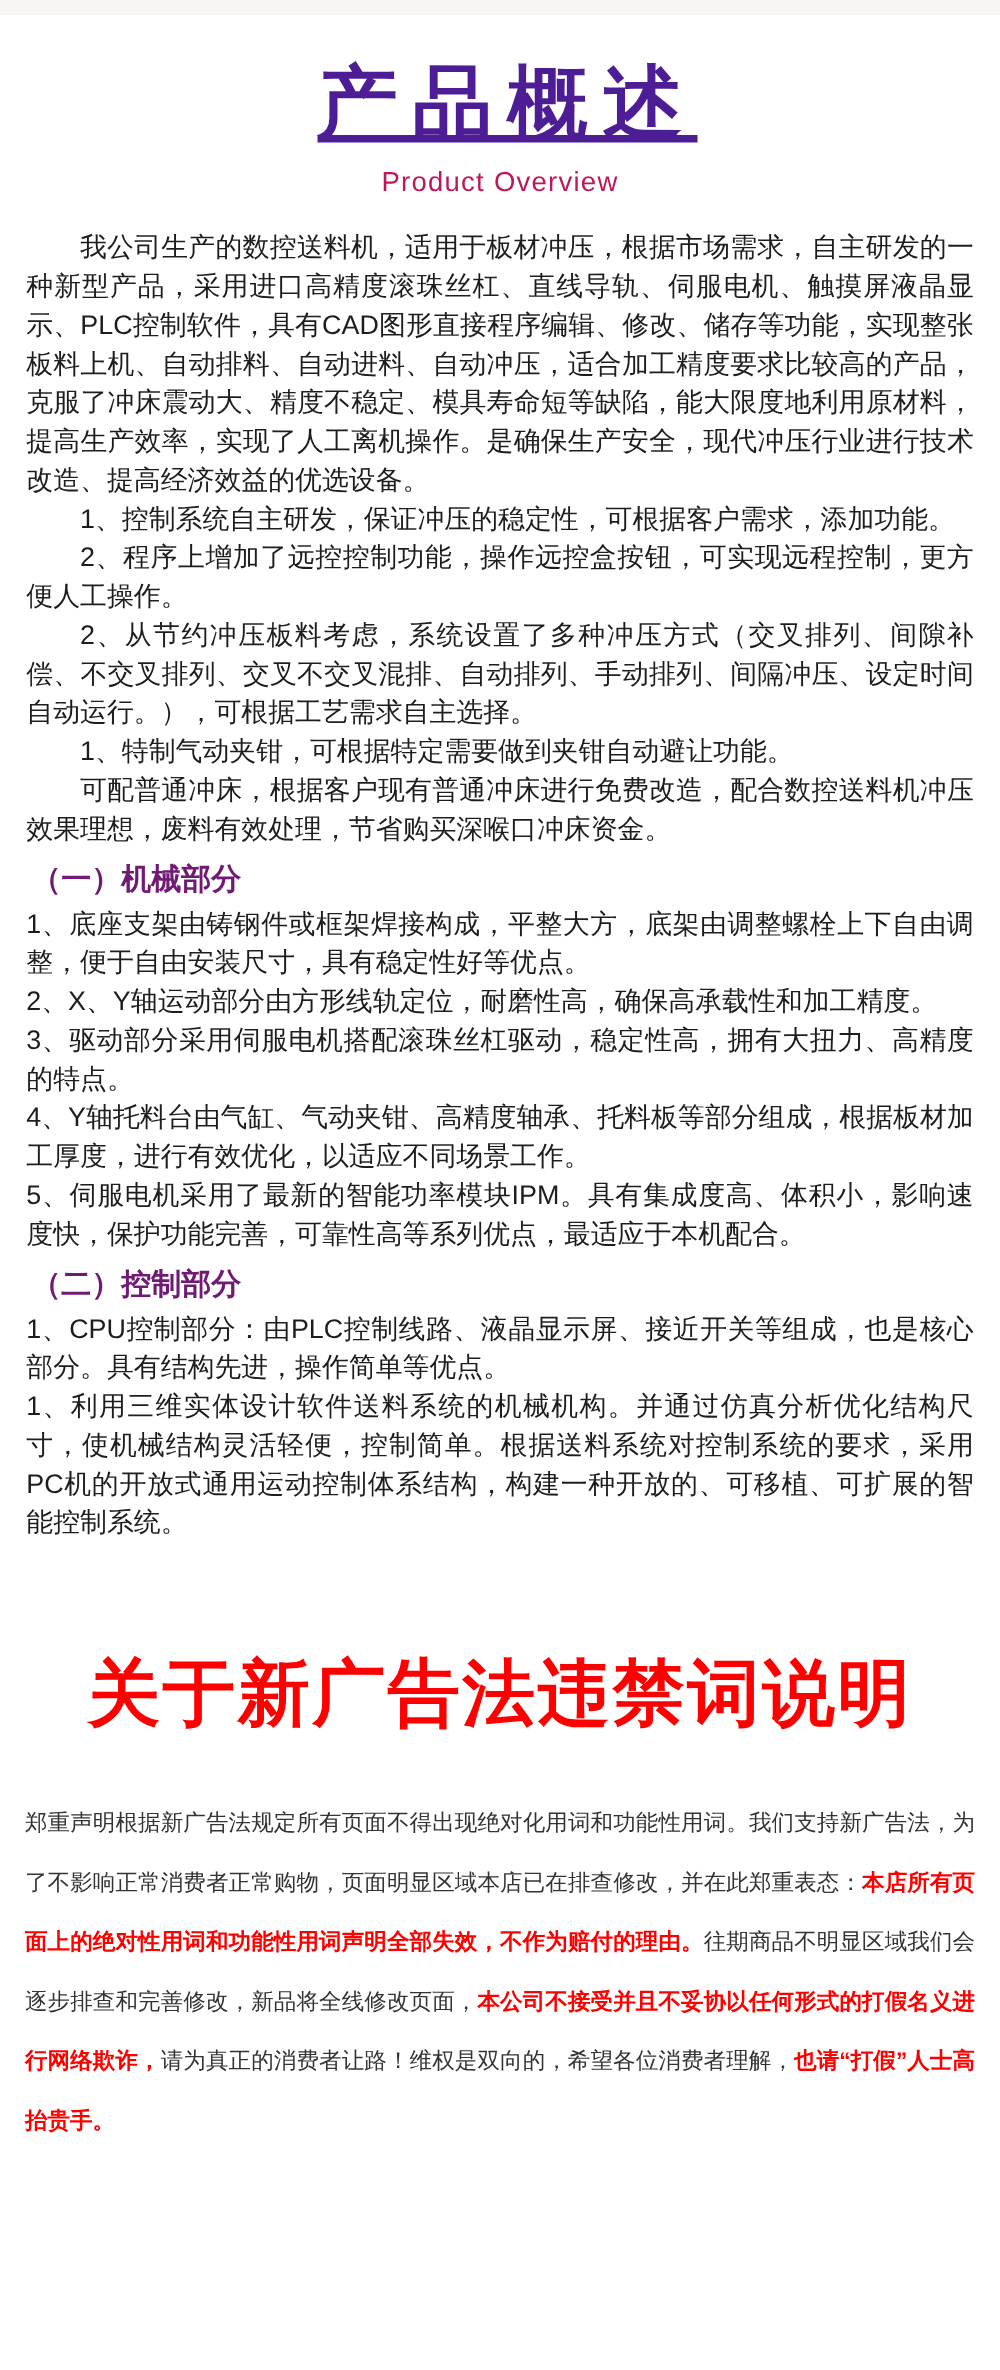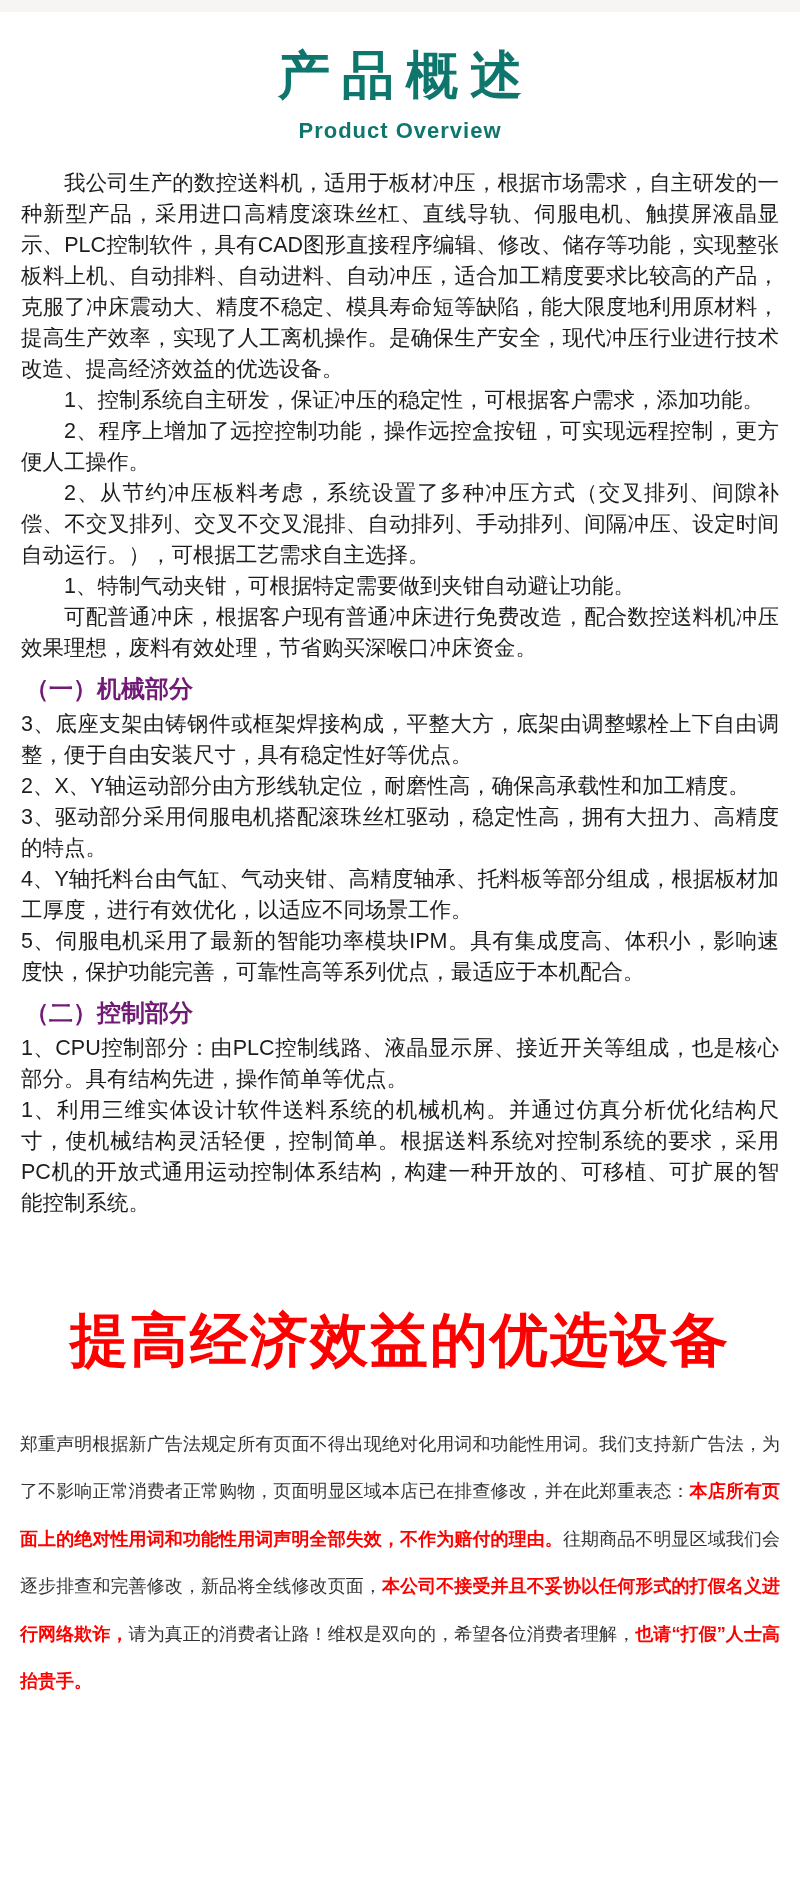--- a/index.html
+++ b/index.html
@@ -15,33 +15,34 @@
     background: #ffffff;
     overflow: hidden;
   }
   .top-strip {
     width: 100%;
     height: 12px;
     background: #f6f5f3;
   }
   .overview-header { margin-top: 32px; text-align: center; }
   .page-title {
-    font-size: 52px;
+    font-size: 64px;
     font-weight: 700;
-    color: #0f766e;
+    color: #4c1d95;
     letter-spacing: 12px;
     text-indent: 12px; 
     line-height: 1.2;
+    text-decoration: underline;
   }
   .page-subtitle {
     margin-top: 12px;
     font-size: 22px;
-    color: #0f766e;
+    color: #be185d;
     letter-spacing: 1px;
-    font-weight: 700;
+    font-weight: 400;
   }
   .body-text {
     margin-top: 24px;
     padding: 0 21px;
     font-size: 21.5px;
     line-height: 31px;
     color: #1d1d1d;
     text-align: justify;
   }
   .body-text p { margin: 0; }
@@ -93,32 +94,32 @@
         <p class="indent">1、控制系统自主研发，保证冲压的稳定性，可根据客户需求，添加功能。</p>
         <p class="indent">2、程序上增加了远控控制功能，操作远控盒按钮，可实现远程控制，更方便人工操作。</p>
         <p class="indent">2、从节约冲压板料考虑，系统设置了多种冲压方式（交叉排列、间隙补偿、不交叉排列、交叉不交叉混排、自动排列、手动排列、间隔冲压、设定时间自动运行。），可根据工艺需求自主选择。</p>
         <p class="indent">1、特制气动夹钳，可根据特定需要做到夹钳自动避让功能。</p>
       </div>
 
     <p class="indent">可配普通冲床，根据客户现有普通冲床进行免费改造，配合数控送料机冲压效果理想，废料有效处理，节省购买深喉口冲床资金。</p>
 
     <h2 class="section-heading">（一）机械部分</h2>
     <div id="mechanical-list">
-        <p>3、底座支架由铸钢件或框架焊接构成，平整大方，底架由调整螺栓上下自由调整，便于自由安装尺寸，具有稳定性好等优点。</p>
+        <p>1、底座支架由铸钢件或框架焊接构成，平整大方，底架由调整螺栓上下自由调整，便于自由安装尺寸，具有稳定性好等优点。</p>
         <p>2、X、Y轴运动部分由方形线轨定位，耐磨性高，确保高承载性和加工精度。</p>
         <p>3、驱动部分采用伺服电机搭配滚珠丝杠驱动，稳定性高，拥有大扭力、高精度的特点。</p>
         <p>4、Y轴托料台由气缸、气动夹钳、高精度轴承、托料板等部分组成，根据板材加工厚度，进行有效优化，以适应不同场景工作。</p>
         <p>5、伺服电机采用了最新的智能功率模块IPM。具有集成度高、体积小，影响速度快，保护功能完善，可靠性高等系列优点，最适应于本机配合。</p>
       </div>
 
     <h2 class="section-heading">（二）控制部分</h2>
     <div id="control-list">
         <p>1、CPU控制部分：由PLC控制线路、液晶显示屏、接近开关等组成，也是核心部分。具有结构先进，操作简单等优点。</p>
         <p>1、利用三维实体设计软件送料系统的机械机构。并通过仿真分析优化结构尺寸，使机械结构灵活轻便，控制简单。根据送料系统对控制系统的要求，采用PC机的开放式通用运动控制体系结构，构建一种开放的、可移植、可扩展的智能控制系统。</p>
       </div>
   </section>
 
   <section class="disclaimer">
-    <h1 class="disclaimer-title">提高经济效益的优选设备</h1>
+    <h1 class="disclaimer-title">关于新广告法违禁词说明</h1>
     <p class="disclaimer-paragraph" id="disclaimer-text"><span class="seg-black">郑重声明根据新广告法规定所有页面不得出现绝对化用词和功能性用词。我们支持新广告法，为了不影响正常消费者正常购物，页面明显区域本店已在排查修改，并在此郑重表态：</span><span class="seg-red">本店所有页面上的绝对性用词和功能性用词声明全部失效，不作为赔付的理由。</span><span class="seg-black">往期商品不明显区域我们会逐步排查和完善修改，新品将全线修改页面，</span><span class="seg-red">本公司不接受并且不妥协以任何形式的打假名义进行网络欺诈，</span><span class="seg-black">请为真正的消费者让路！维权是双向的，希望各位消费者理解，</span><span class="seg-red">也请“打假”人士高抬贵手。</span></p>
   </section>
 
 </div>
 
 </body></html>

